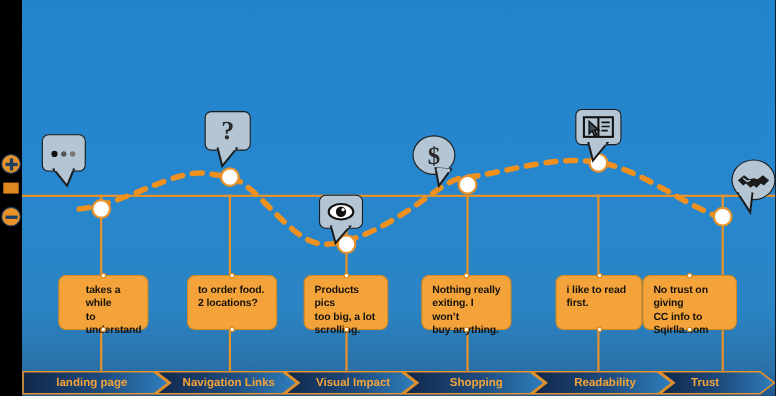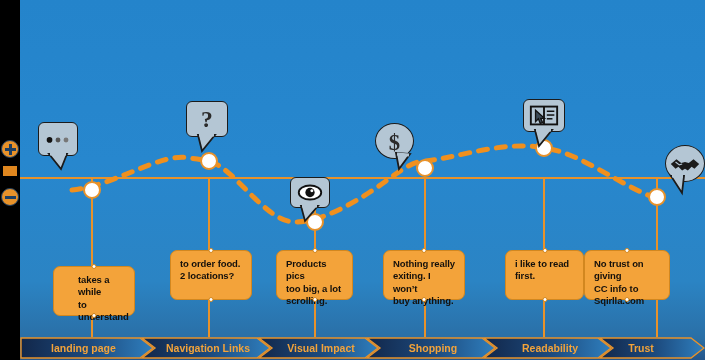--- a/index.html
+++ b/index.html
@@ -164,21 +164,21 @@
       <svg viewBox="0 0 40 37" style="width:100%;height:100%;">
         <path d="M5,19 l6,-5 l5,4 l4,-1 l4,1 l5,-4 l6,5 l-5,5 l-3,-2 l-4,4 l-3,-2 l-3,2 l-4,-4 l-3,2 z" fill="#1b1b1b"></path>
         <path d="M10,17 l4,3 l3,-1" fill="none" stroke="#b4c6d4" stroke-width="1.3"></path>
       </svg>
       <svg style="position:absolute;left:4px;top:30px;width:22px;height:18px;overflow:visible;">
         <polygon points="14,0 1,0 12,17" fill="#b4c6d4" stroke="#1b1b1b" stroke-width="1.8"></polygon>
         <line x1="2" y1="0" x2="13" y2="0" stroke="#b4c6d4" stroke-width="3"></line>
       </svg>
     </div>
 
-    <div class="note" style="left:33px;top:266px;width:82px;height:50px;padding-left:24px;">
+    <div class="note" style="left:33px;top:250px;width:82px;height:50px;padding-left:24px;">
       <span class="dot t"></span>
       <div>takes a while</div>
       <div>to understand</div>
       <span class="dot b"></span>
     </div>
 
     <div class="note" style="left:150px;top:250px;width:82px;height:50px;">
       <span class="dot t"></span>
       <div>to order food.</div>
       <div>2 locations?</div>

